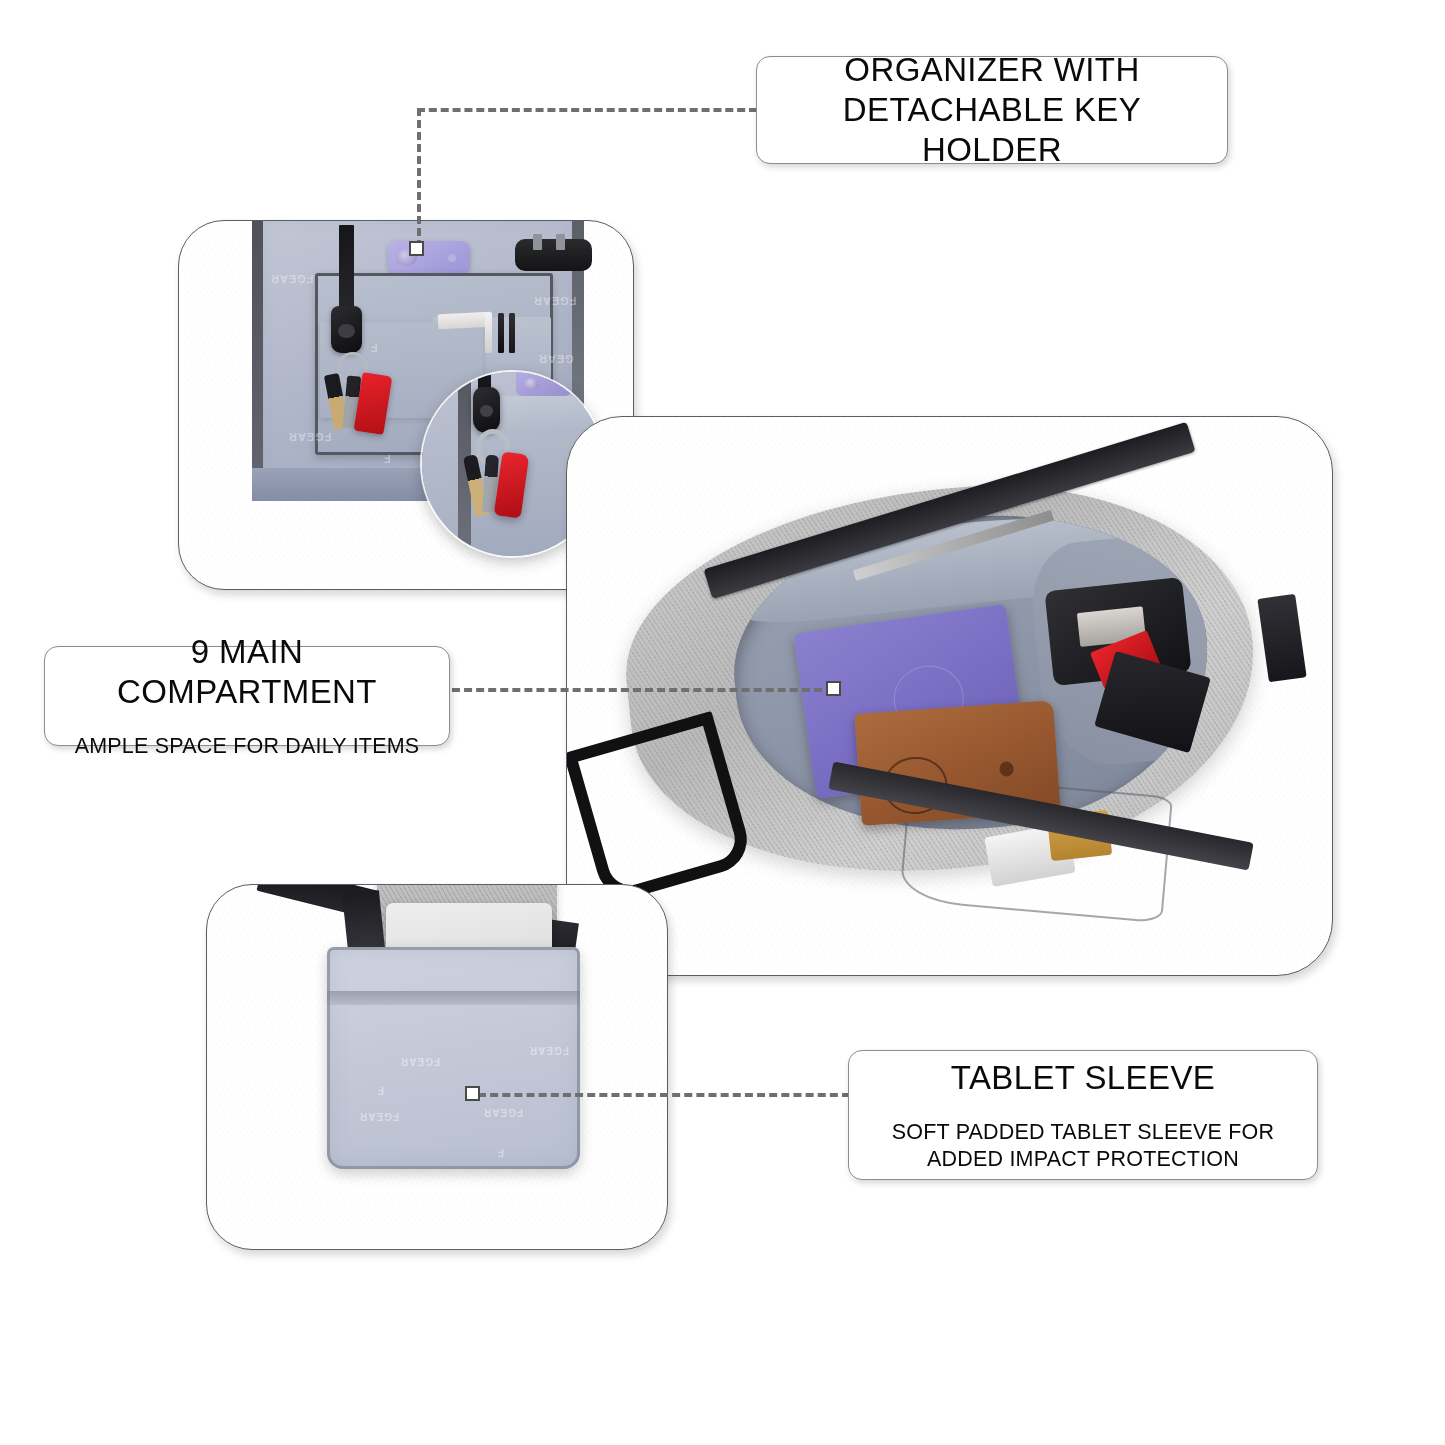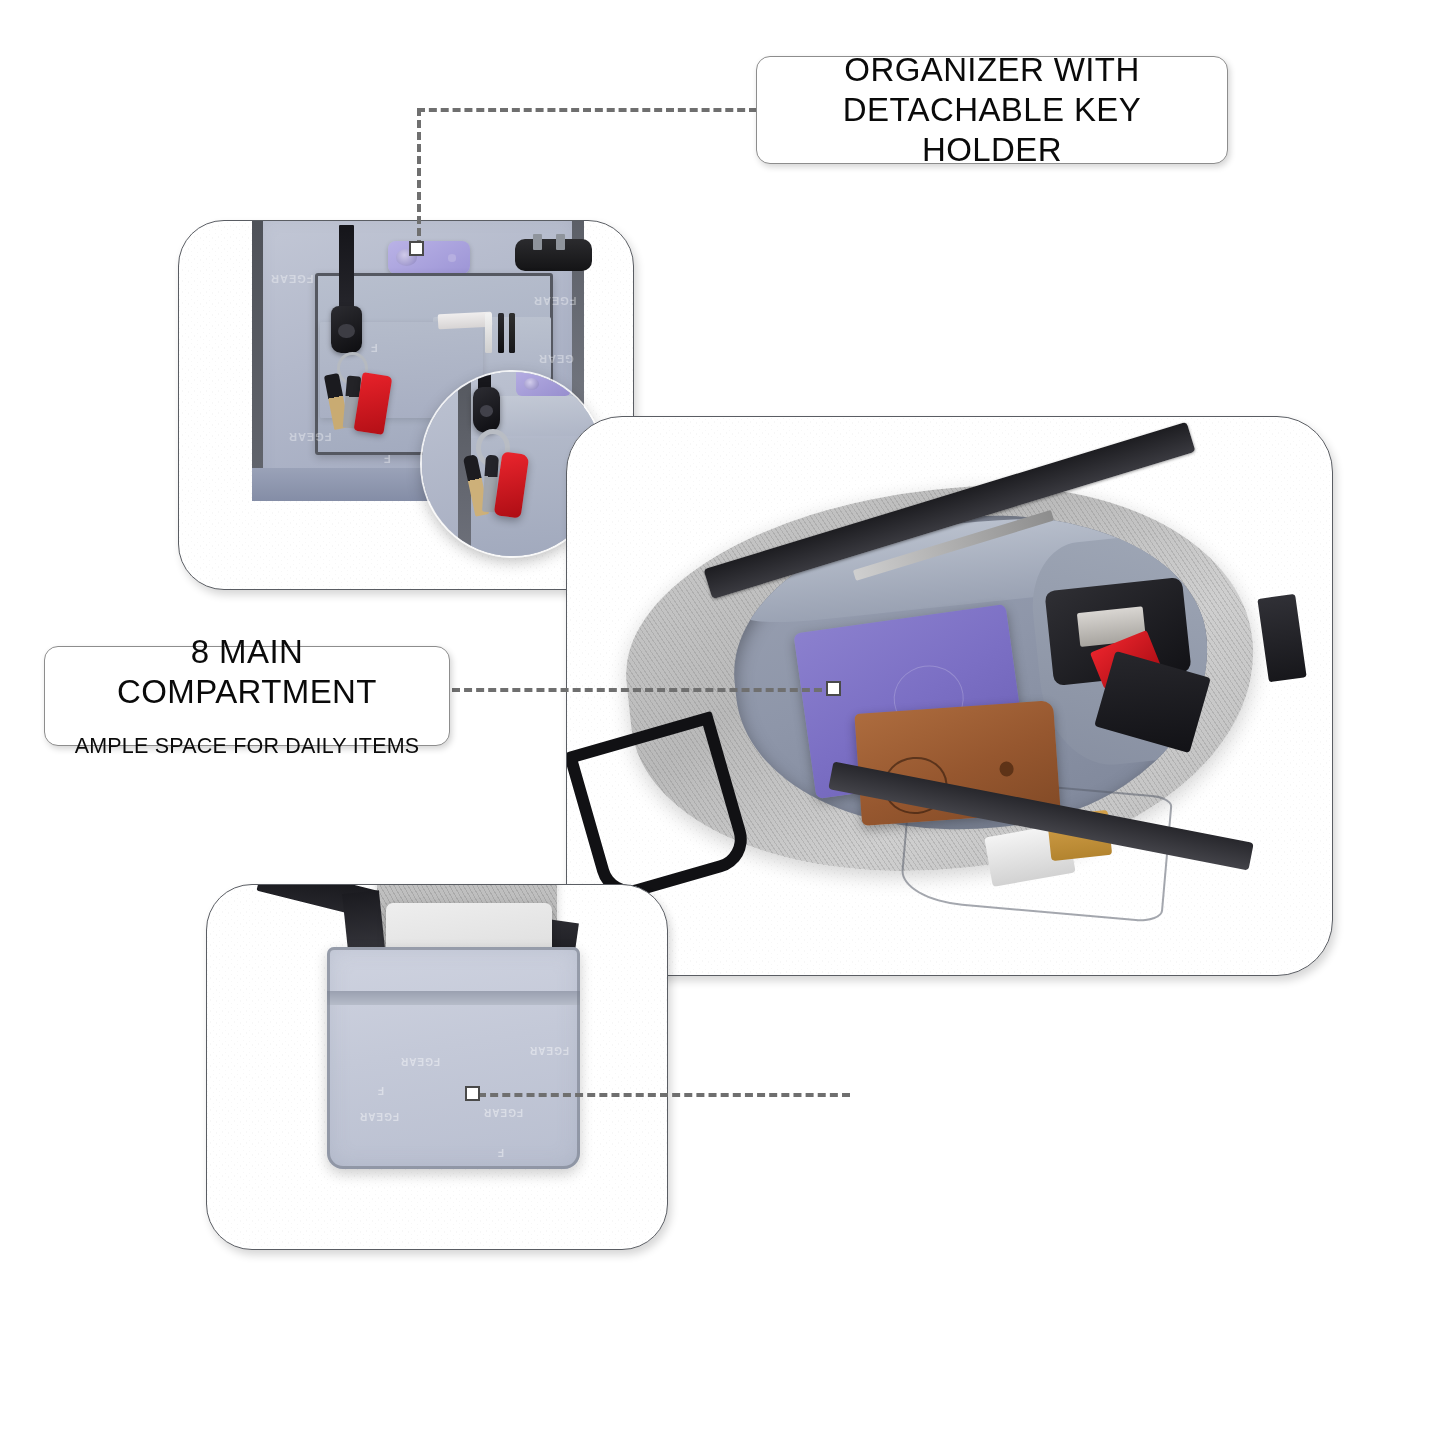--- a/index.html
+++ b/index.html
@@ -788,18 +788,23 @@
 
   <div class="conn-h" id="conn-tab"></div>
   <div class="marker" id="marker-tab"></div>
 
   <div class="label-box" id="label-organizer">
     <div class="label-title">ORGANIZER WITH
 DETACHABLE KEY HOLDER</div>
   </div>
 
   <div class="label-box" id="label-main">
-    <div class="label-title">8 MAIN COMPARTMENT</div>
+    <div class="label-title">9 MAIN COMPARTMENT</div>
     <div class="label-sub">AMPLE SPACE FOR DAILY ITEMS</div>
   </div>
 
+  <div class="label-box" id="label-tablet">
+    <div class="label-title">TABLET SLEEVE</div>
+    <div class="label-sub">SOFT PADDED TABLET SLEEVE FOR
+ADDED IMPACT PROTECTION</div>
+  </div>
 
 </div>
 
 </body></html>

